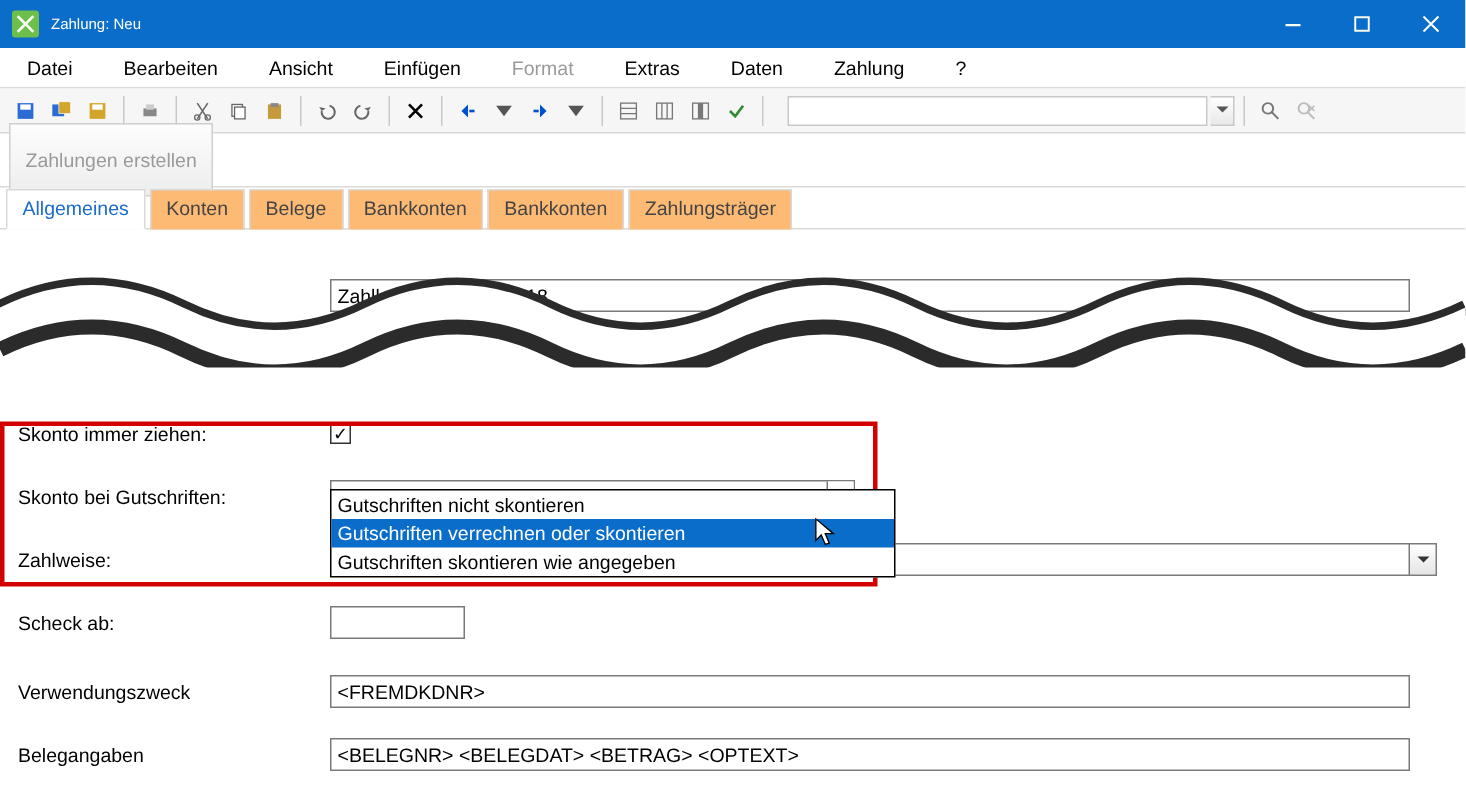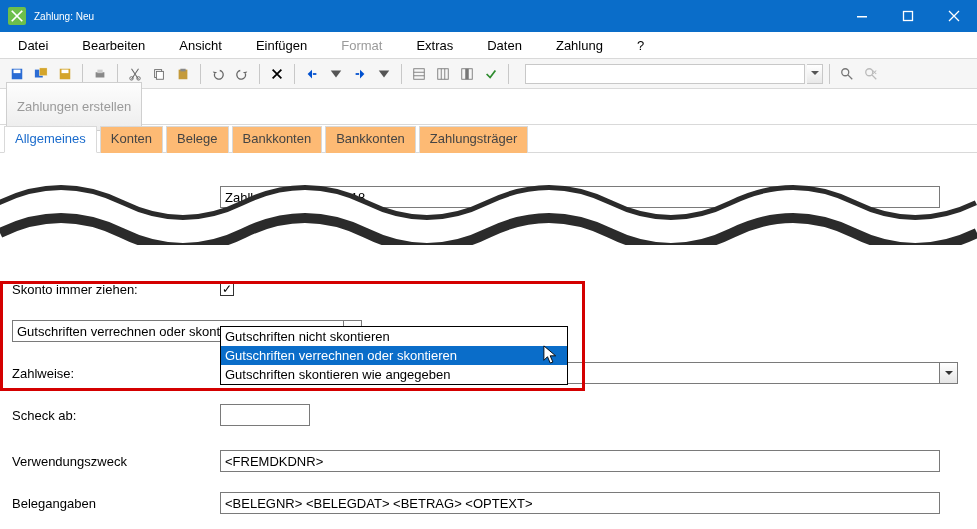--- a/index.html
+++ b/index.html
@@ -261,20 +261,21 @@
   </div>
 
   <div style="height:60px;"></div>
 
   <div class="row">
     <div class="lbl">Skonto immer ziehen:</div>
     <div class="checkbox checked"></div>
   </div>
 
   <div class="row" style="margin-top:10px;">
+    <div class="lbl">Skonto bei Gutschriften:</div>
     <div class="drop">
       <div class="val">Gutschriften verrechnen oder skontieren</div>
       <div class="arrow"></div>
     </div>
   </div>
 
   <div class="row" style="margin-top:10px;">
     <div class="lbl">Zahlweise:</div>
     <div style="display:flex;">
       <input class="txt" style="width: 720px;" value="">
@@ -290,21 +291,21 @@
   <div class="row" style="margin-top:14px;">
     <div class="lbl">Verwendungszweck</div>
     <input class="txt" value="&lt;FREMDKDNR&gt;" style="">
   </div>
 
   <div class="row" style="margin-top:10px;">
     <div class="lbl">Belegangaben</div>
     <input class="txt" value="&lt;BELEGNR&gt; &lt;BELEGDAT&gt; &lt;BETRAG&gt; &lt;OPTEXT&gt;" style="">
   </div>
 
-  <div class="popup" style="left:220px; top:173px; width:348px;">
+  <div class="popup" style="left:220px; top:173px; width:377px;">
     <div class="opt">Gutschriften nicht skontieren</div>
     <div class="opt sel">Gutschriften verrechnen oder skontieren</div>
     <div class="opt">Gutschriften skontieren wie angegeben</div>
   </div>
 
   <div class="cursor" style="left:543px; top:192px;">
     <svg viewBox="0 0 20 24">
         <path d="M1 1L1 17L5 13L8 20L11 19L8 12L14 12Z" fill="#fff" stroke="#000"></path>
       </svg>
   </div>

